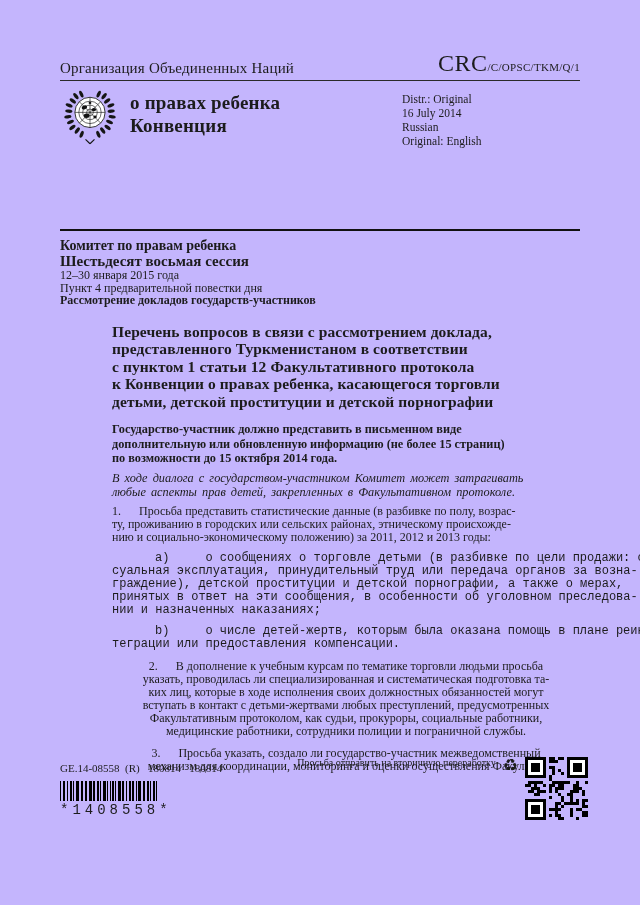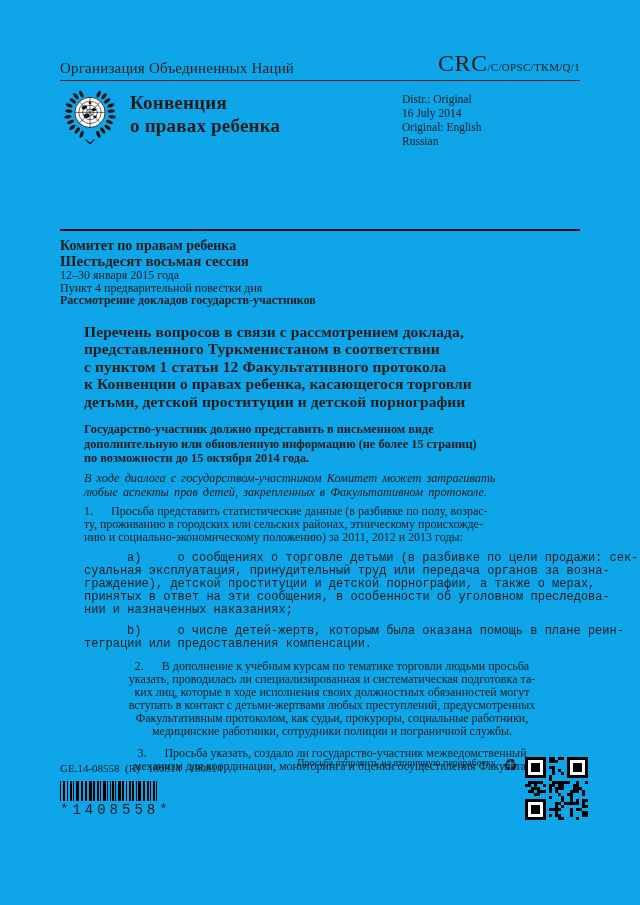--- a/index.html
+++ b/index.html
@@ -1,20 +1,20 @@
 <!DOCTYPE html>
 <html><head>
 <meta charset="utf-8">
 <style>
   * { margin:0; padding:0; box-sizing:border-box; }
   html,body { background:#9a9a9a; }
   body { font-family:"Liberation Serif","DejaVu Serif",serif; }
   .page {
     position:relative; width:640px; height:905px; margin:0 auto;
-    background:#0ea5e9; color:#1c1c1c; overflow:hidden;
+    background:#c4b5fd; color:#1c1c1c; overflow:hidden;
   }
   .content { padding:0 60px; }
 
   
   .mast-row1 { display:flex; justify-content:space-between; align-items:flex-end; padding-top:50px; }
   .org-name { font-size:15px; letter-spacing:0.2px; }
   .doc-symbol { white-space:nowrap; }
   .sym-main { font-size:24px; letter-spacing:0.5px; }
   .sym-suffix { font-size:11px; letter-spacing:0.3px; }
   .rule-thin { border-top:1.5px solid #2a2a2a; margin-top:3px; }
@@ -26,21 +26,21 @@
   .rule-thick { border-top:2.5px solid #111; margin-top:80px; }
 
   
   .committee { margin-top:6px; }
   .committee-name { font-weight:bold; font-size:14px; line-height:17px; }
   .committee-session { font-weight:bold; font-size:15px; line-height:15px; }
   .committee-line { font-size:12px; line-height:12.5px; }
   .committee-focus { font-weight:bold; font-size:12px; line-height:12.5px; }
 
   .lines { white-space:pre; }
-  .body-col { margin-left:24px; }
+  .body-col { margin-left:52px; }
 
   .doc-title { margin-top:16px; font-weight:bold; font-size:15.5px; line-height:17.5px; letter-spacing:0.1px; }
   .note-bold { margin-top:12px; font-weight:bold; font-size:12.3px; line-height:14.5px; }
   .note-italic { margin-top:5px; font-style:italic; font-size:12.3px; line-height:14.5px; word-spacing:2px; }
   .para { margin-top:4px; font-size:12px; line-height:13px; }
   .para.first { margin-top:5px; }
   .para.gap { margin-top:9px;text-align:center; }
   .para.sub { text-indent:43px; margin-top:8px;font-family:Liberation Mono, monospace; }
 
   
@@ -98,28 +98,28 @@
           <g fill="#111">
             <ellipse cx="40" cy="35" rx="5" ry="3.5" transform="rotate(-20 40 35)"></ellipse>
             <ellipse cx="57" cy="39" rx="4" ry="3"></ellipse>
             <ellipse cx="44" cy="50" rx="5" ry="4"></ellipse>
             <ellipse cx="59" cy="52" rx="3" ry="2.5"></ellipse>
             <ellipse cx="50" cy="27" rx="2.5" ry="2"></ellipse>
           </g>
         </svg>
       </span>
       <div class="pub-title">
+        <div>о правах ребенка</div>
         <div>Конвенция</div>
-        <div>о правах ребенка</div>
       </div>
       <div class="dist-block">
         <div>Distr.: Original</div>
         <div>16 July 2014</div>
+        <div>Russian</div>
         <div>Original: English</div>
-        <div>Russian</div>
       </div>
     </div>
 
     <div class="rule-thick"></div>
 
     <div class="committee">
       <div class="committee-name">Комитет по правам ребенка</div>
       <div class="committee-session">Шестьдесят восьмая сессия</div>
       <div class="committee-line">12–30 января 2015 года</div>
       <div class="committee-line">Пункт 4 предварительной повестки дня</div>

